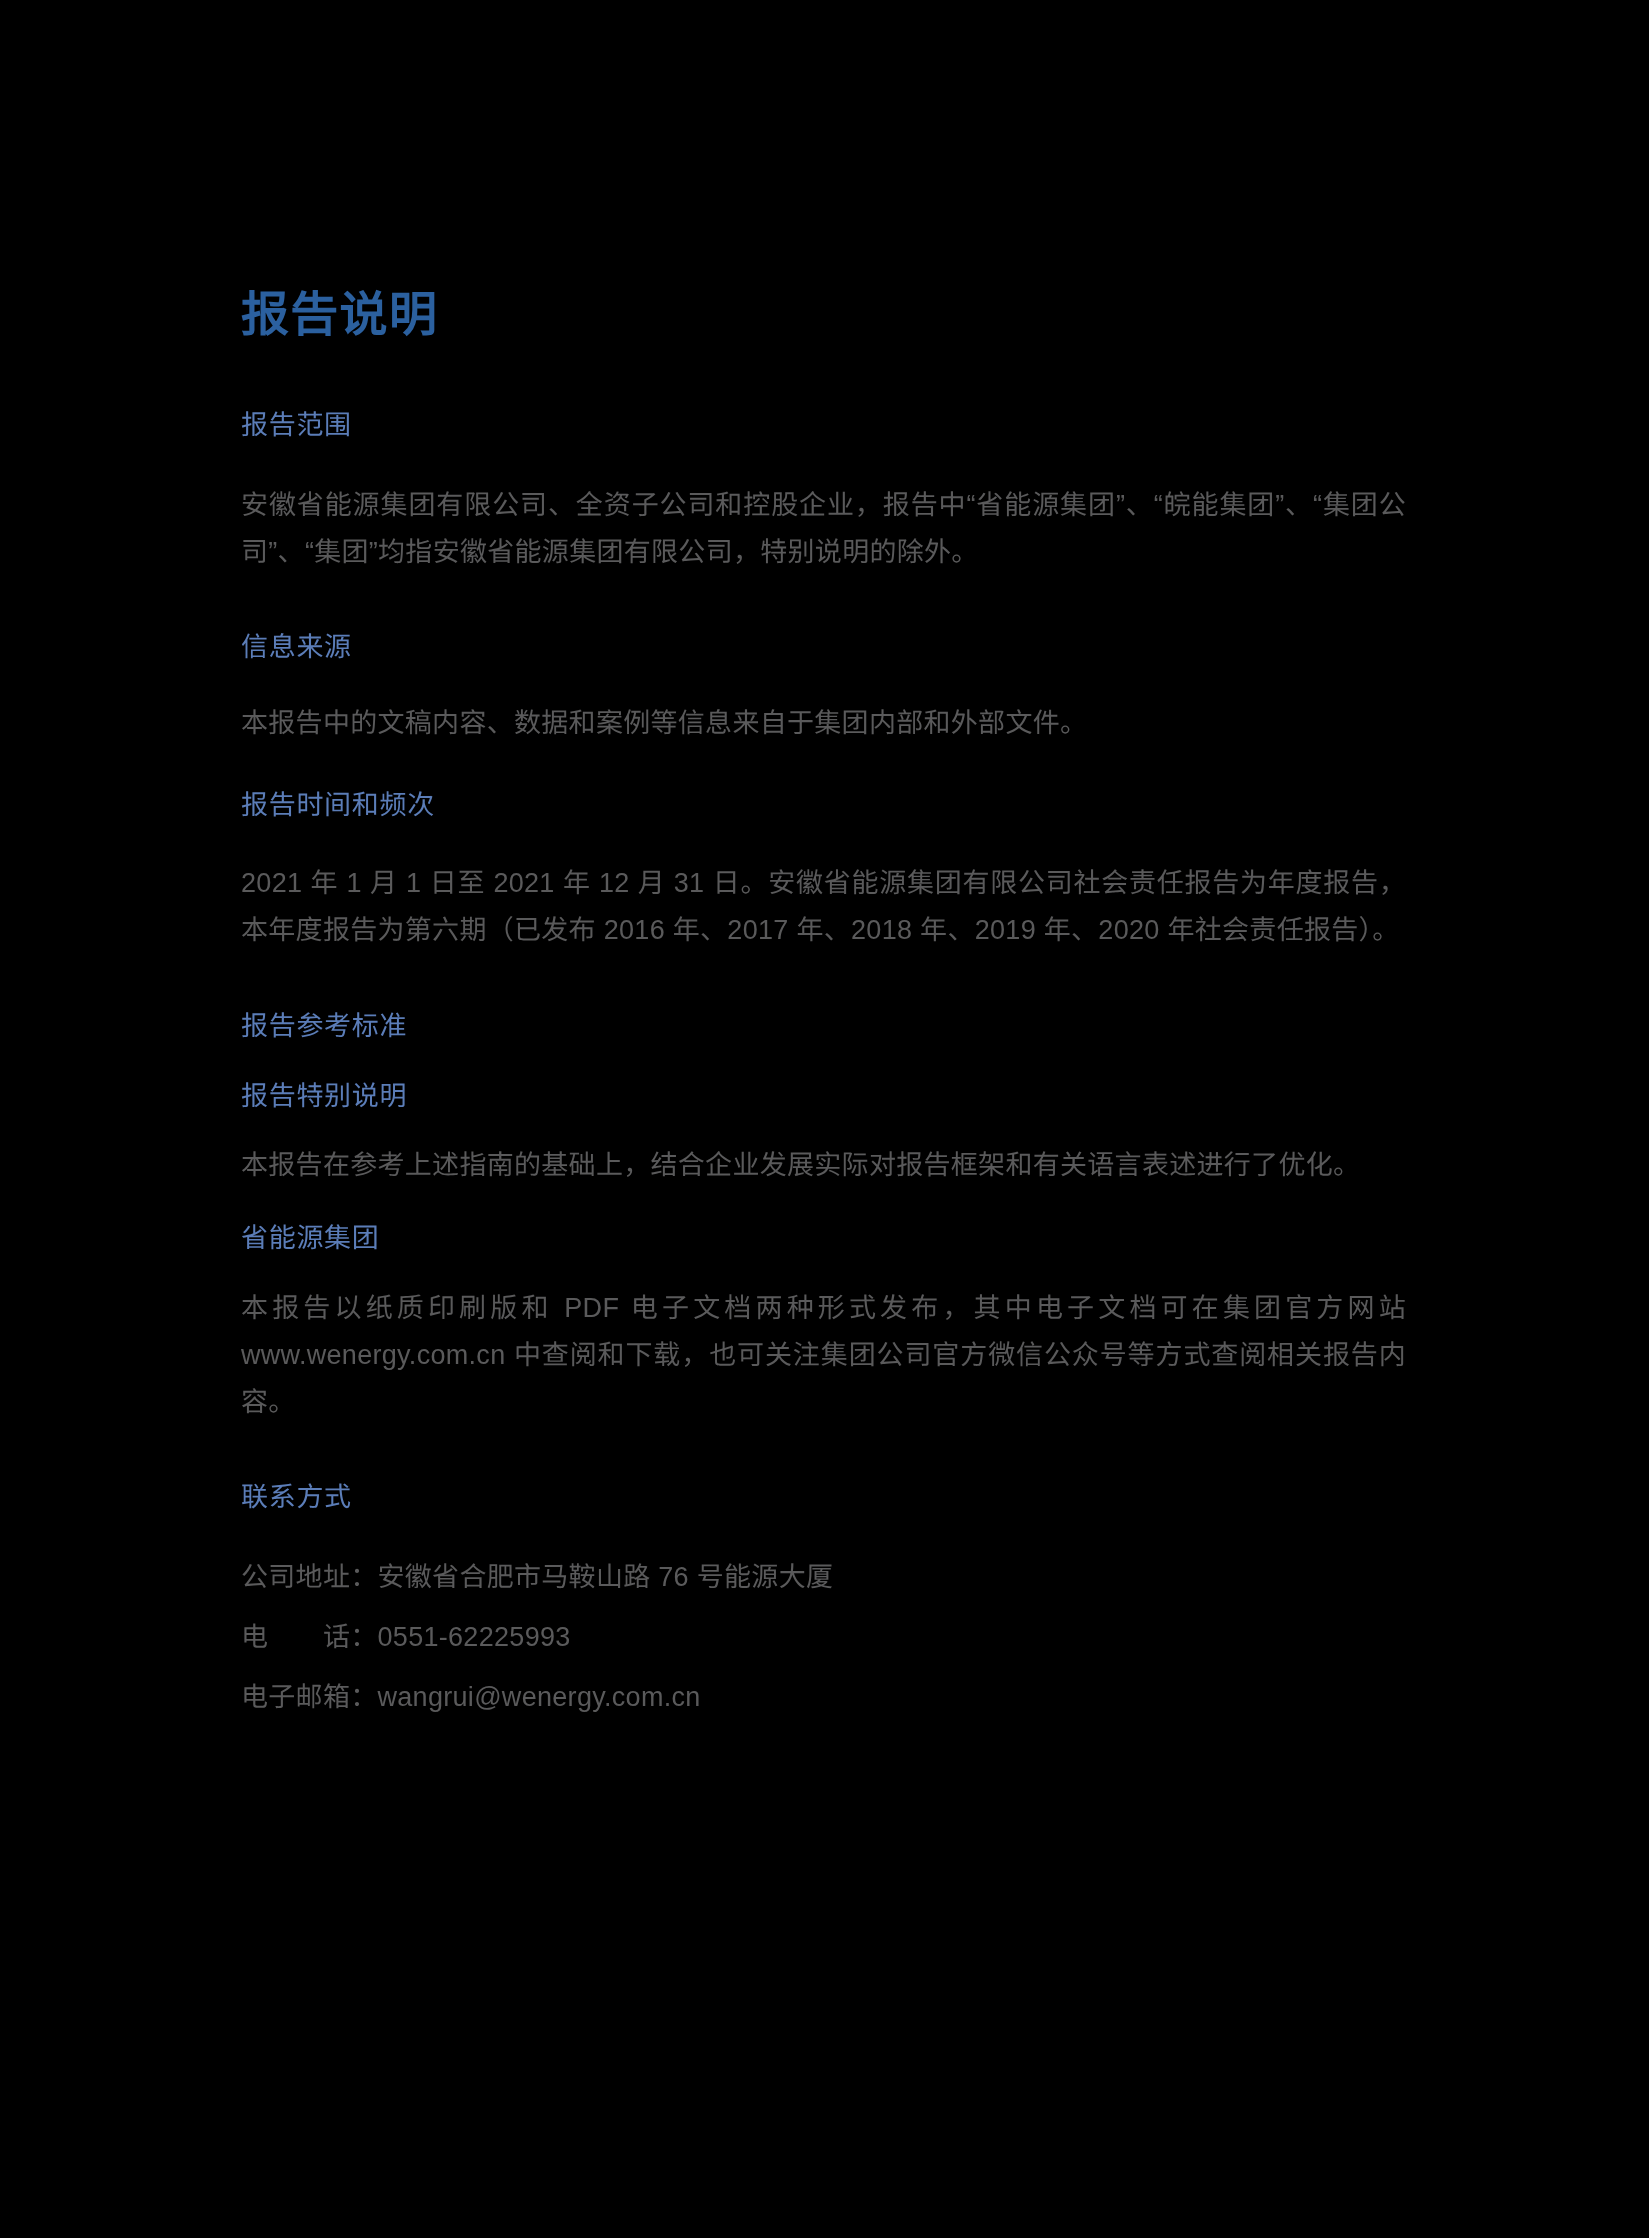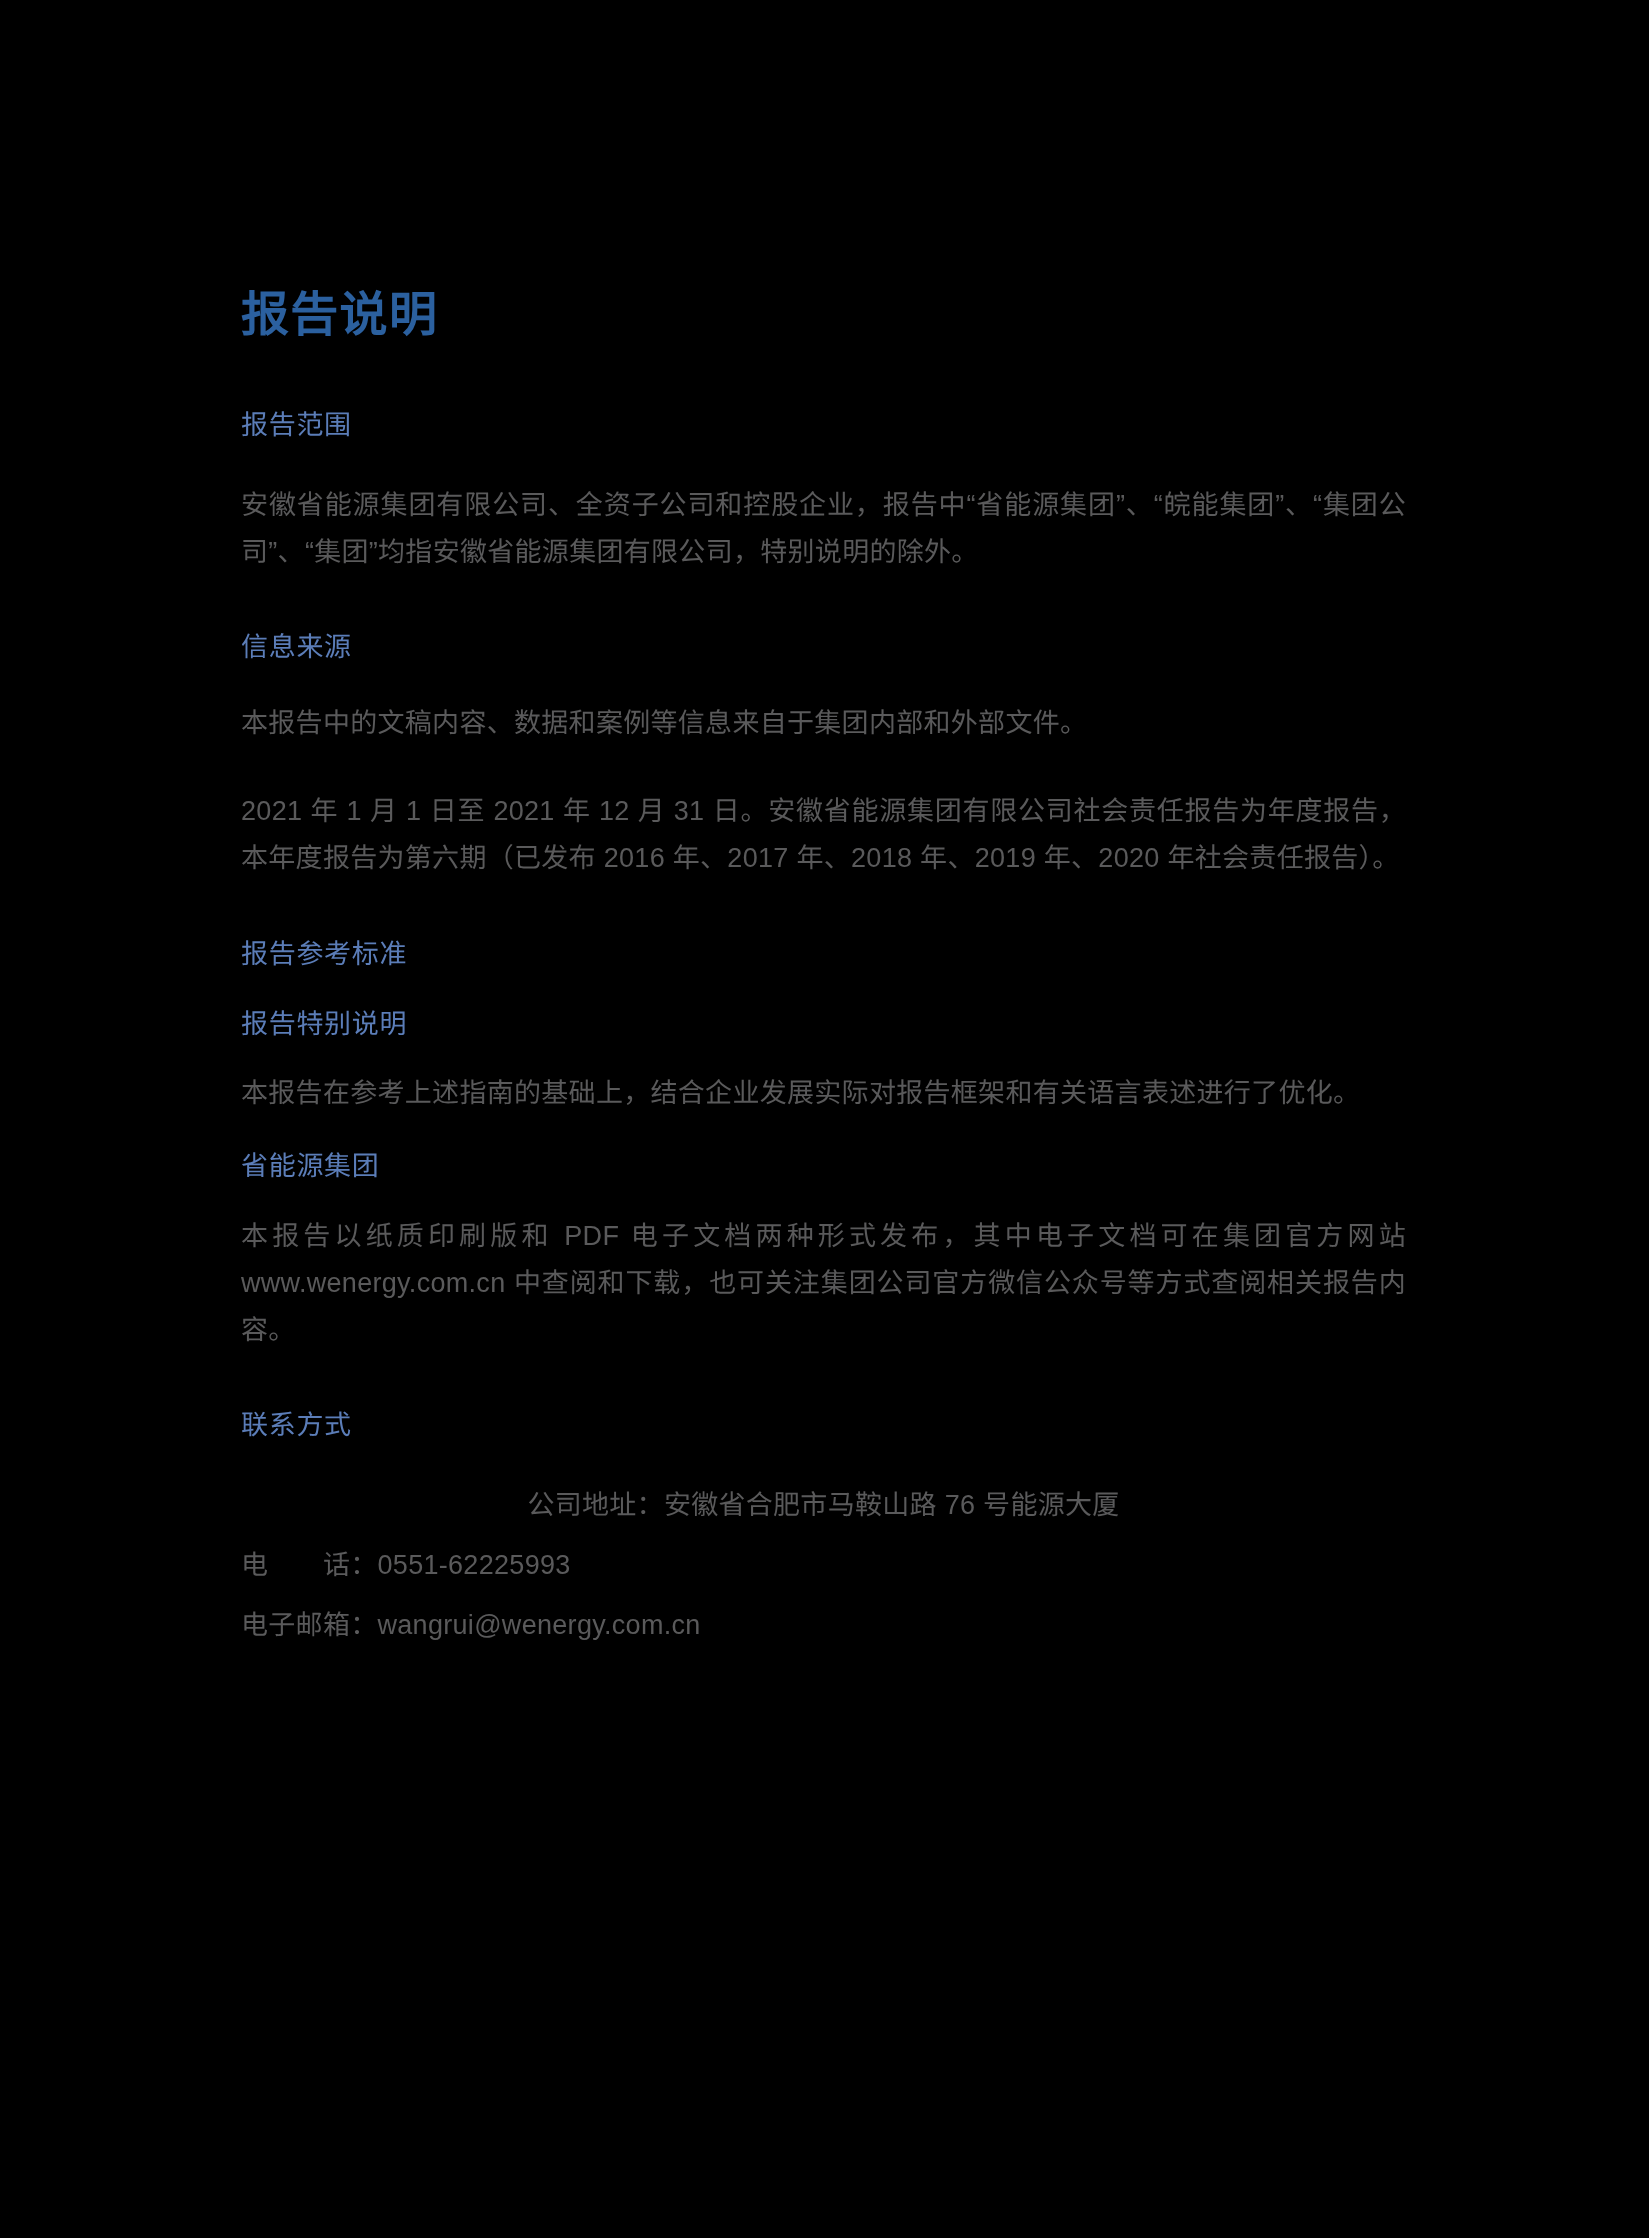--- a/index.html
+++ b/index.html
@@ -61,33 +61,34 @@
   <div class="content">
 
     <h1 class="doc-title">报告说明</h1>
 
     <h2 class="sec-heading" style="margin-top:70px;">报告范围</h2>
     <p class="body-p" style="margin-top:43px;">安徽省能源集团有限公司、全资子公司和控股企业，报告中“省能源集团”、“皖能集团”、“集团公司”、“集团”均指安徽省能源集团有限公司，特别说明的除外。</p>
 
     <h2 class="sec-heading" style="margin-top:58px;">信息来源</h2>
     <p class="body-p" style="margin-top:39px;">本报告中的文稿内容、数据和案例等信息来自于集团内部和外部文件。</p>
 
+    <h2 class="sec-heading" style="margin-top:45px;">报告时间和频次</h2>
     <p class="body-p" style="margin-top:41px;">2021 年 1 月 1 日至 2021 年 12 月 31 日。安徽省能源集团有限公司社会责任报告为年度报告，本年度报告为第六期（已发布 2016 年、2017 年、2018 年、2019 年、2020 年社会责任报告）。</p>
 
     <h2 class="sec-heading" style="margin-top:59px;">报告参考标准</h2>
 
     <h2 class="sec-heading" style="margin-top:43px;">报告特别说明</h2>
     <p class="body-p" style="margin-top:32px;">本报告在参考上述指南的基础上，结合企业发展实际对报告框架和有关语言表述进行了优化。</p>
 
     <h2 class="sec-heading" style="margin-top:36px;">省能源集团</h2>
     <p class="body-p" style="margin-top:33px;">本报告以纸质印刷版和 PDF 电子文档两种形式发布，其中电子文档可在集团官方网站 www.wenergy.com.cn 中查阅和下载，也可关注集团公司官方微信公众号等方式查阅相关报告内容。</p>
 
     <h2 class="sec-heading" style="margin-top:58px;">联系方式</h2>
 
-    <p class="contact-line" style="margin-top:43px;text-align:center;"><span>公司地址：</span><span>安徽省合肥市马鞍山路 76 号能源大厦</span></p>
+    <p class="contact-line" style="margin-top:43px;"><span>公司地址：</span><span>安徽省合肥市马鞍山路 76 号能源大厦</span></p>
 
     <p class="contact-line" style="margin-top:13.3px;"><span>电　　话：</span><span>0551-62225993</span></p>
 
     <p class="contact-line" style="margin-top:13.3px;"><span>电子邮箱：</span><span>wangrui@wenergy.com.cn</span></p>
 
   </div>
 </div>
 
 
 </body></html>

